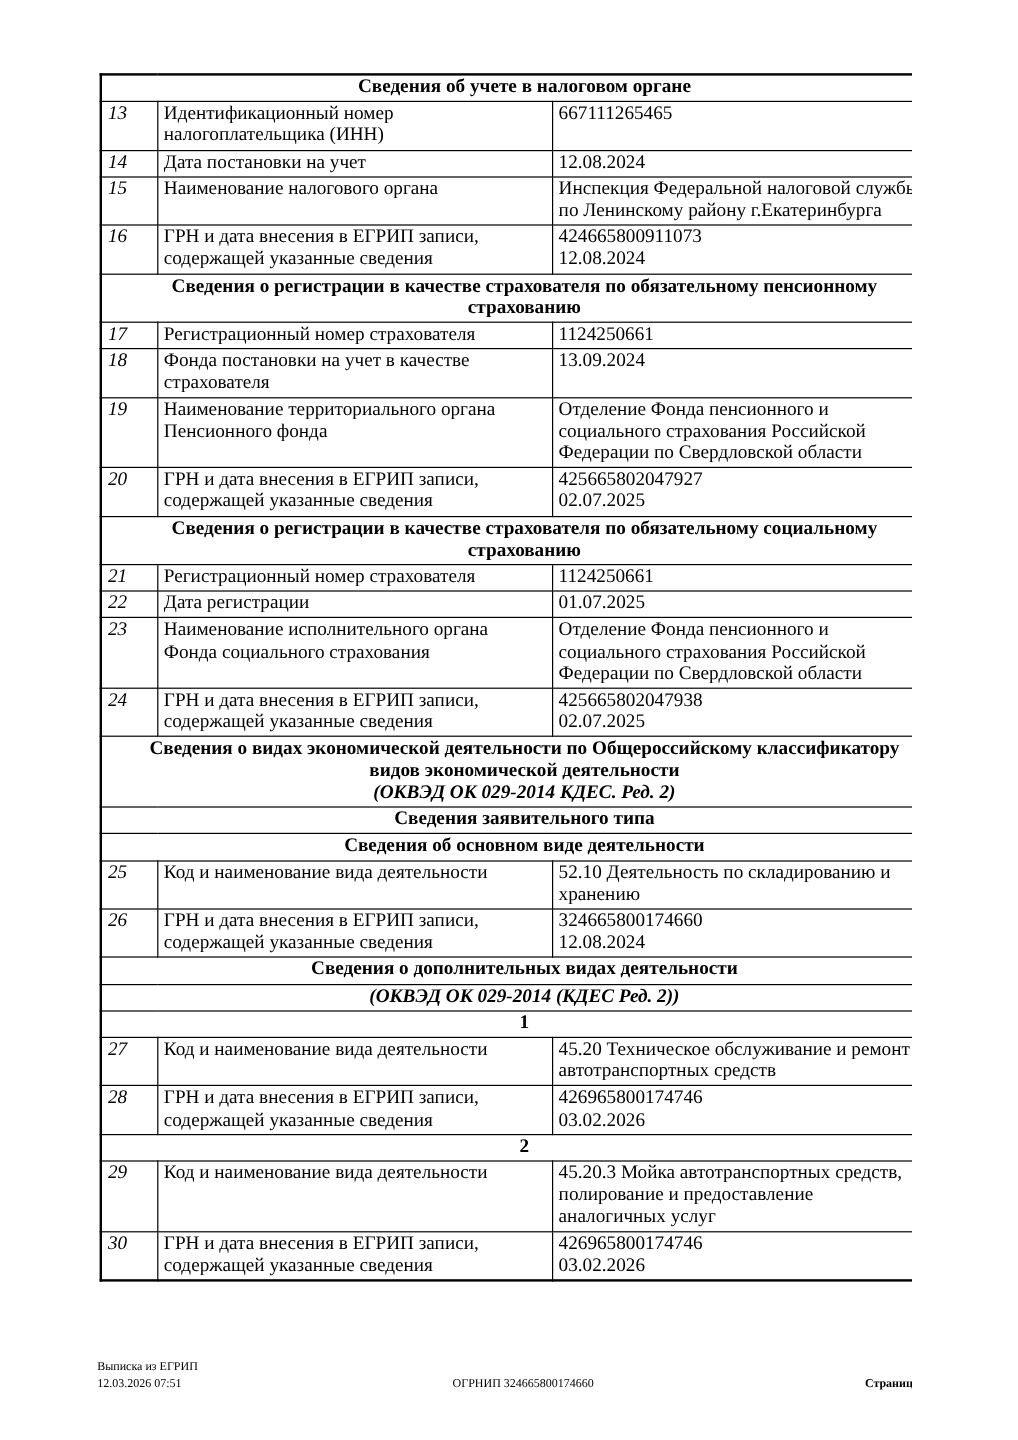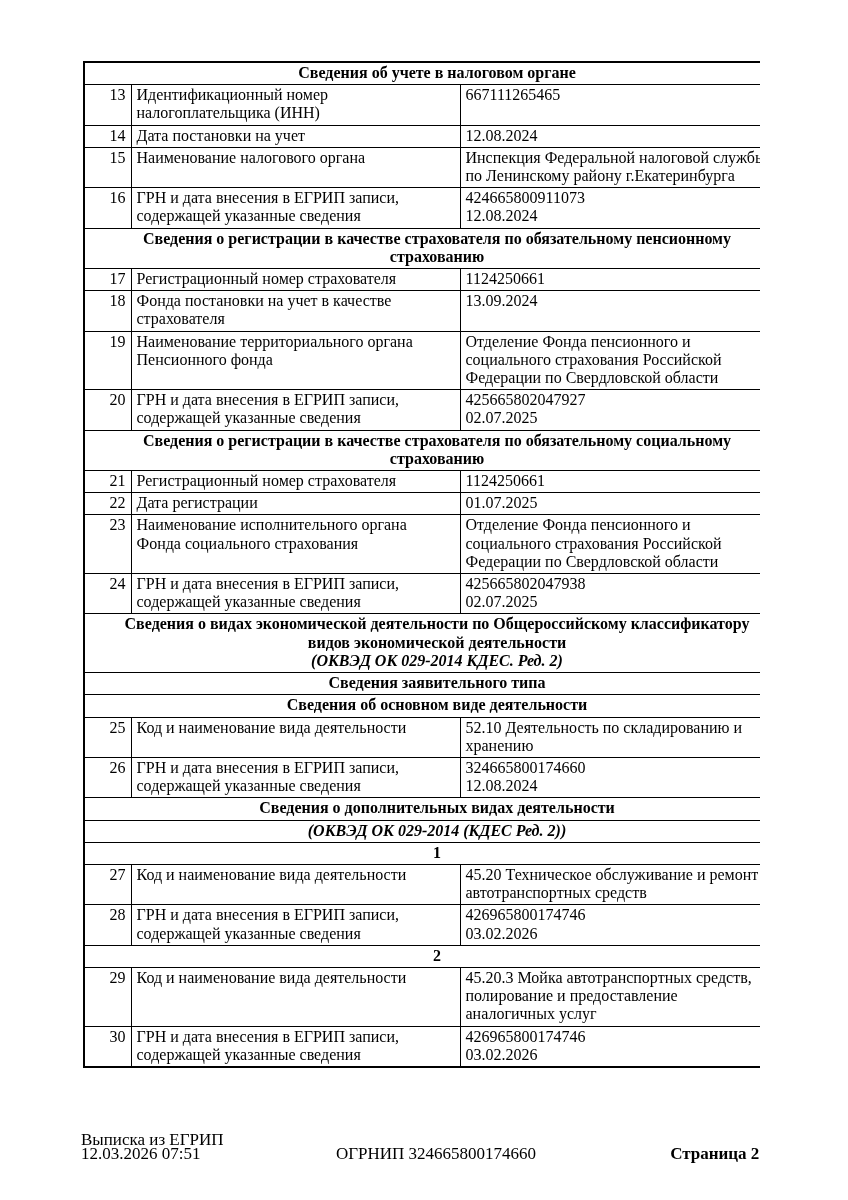--- a/index.html
+++ b/index.html
@@ -17,29 +17,29 @@
     position:absolute; left:83px; top:61px; width:706px;
     border-collapse:collapse; table-layout:fixed;
     font-size:16px; line-height:18.2px;
     border:2px solid #000;
   }
   table.doc td {
     border:1px solid #000;
     vertical-align:top;
     padding:1px 5px 2px 5px;
   }
-  td.num { text-align:right; padding-left:1px; padding-right:1px; }
+  td.num { text-align:left; padding-left:1px; padding-right:1px;font-style:italic; }
   td.sec { text-align:center; font-weight:bold; }
   td.sec.it { }
   .ln { white-space:nowrap; overflow:visible; }
   td.sec .ln { white-space:normal; }
   .ln-paren { font-style:italic; font-weight:bold; }
   .footer {
     position:absolute; left:0; top:1133px; width:848px; height:34px;
-    font-size:17px; line-height:13.5px;
+    font-size:10px; line-height:13.5px;
   }
   .f-left  { position:absolute; left:81px; top:0; }
   .f-center{ position:absolute; left:0; top:13.5px; width:872px; text-align:center; }
   .f-right { position:absolute; right:55px; top:13.5px;font-weight:bold; }
 </style>
 </head>
 <body>
 
 <div class="page">
 

